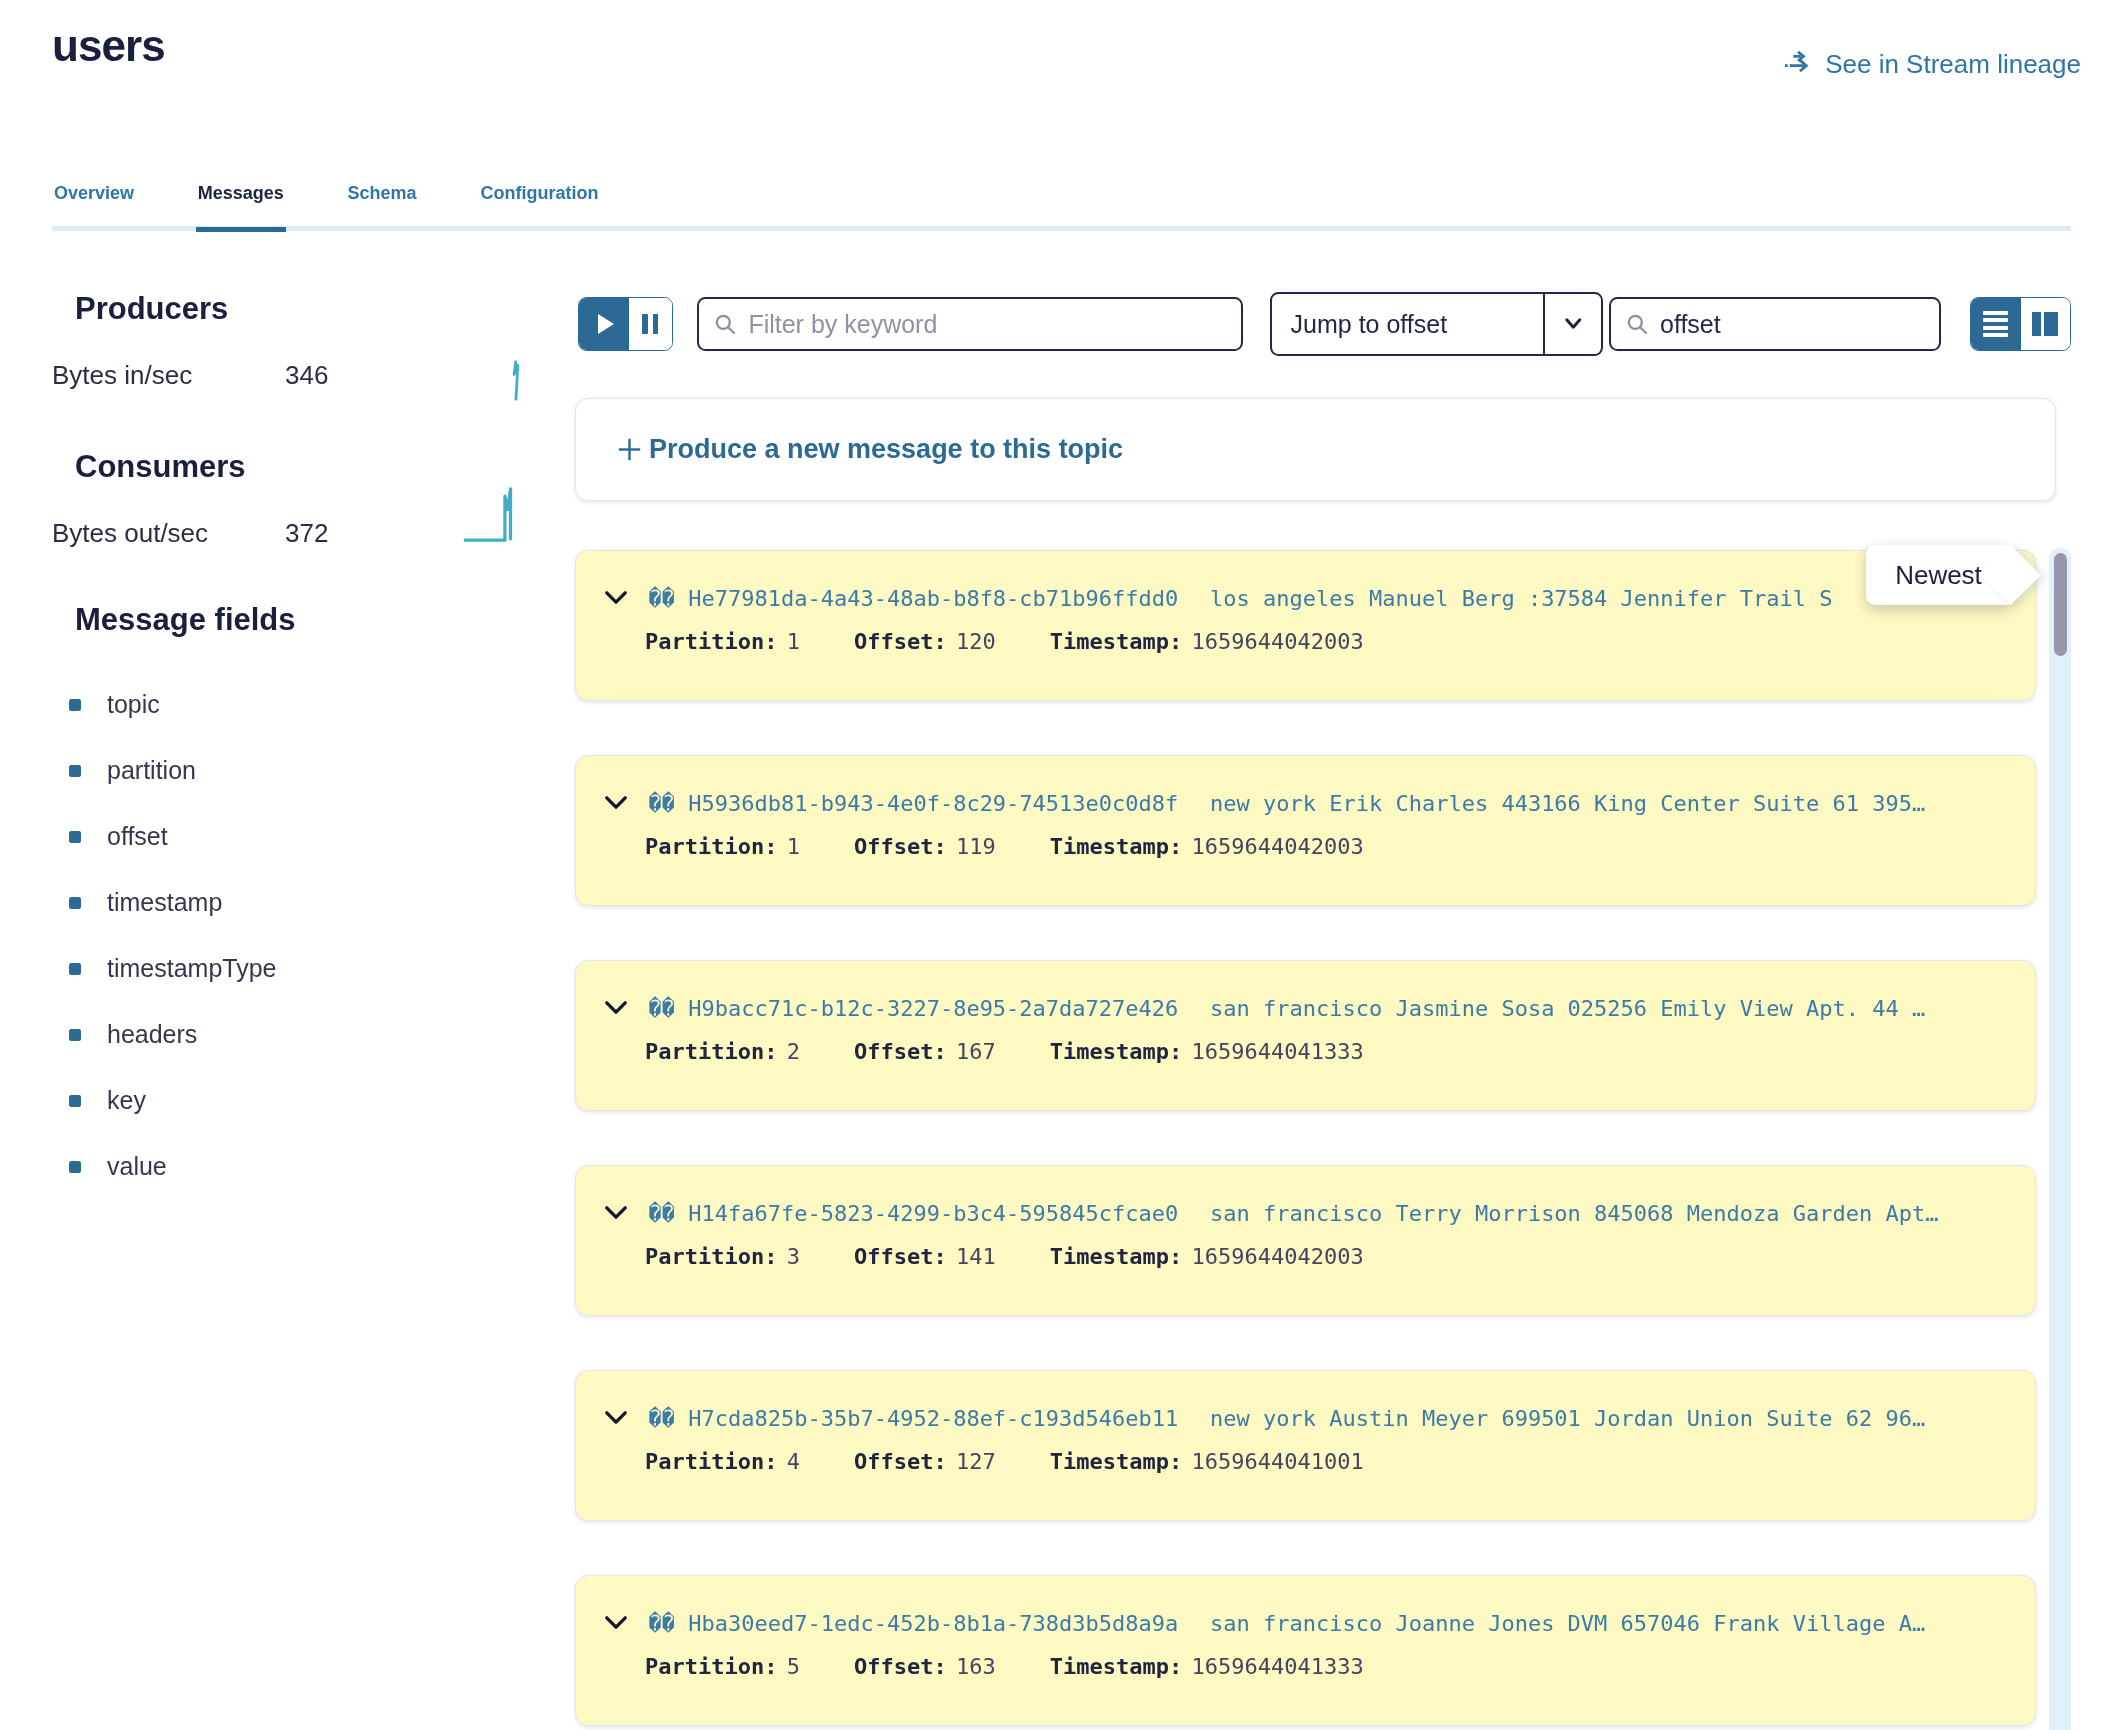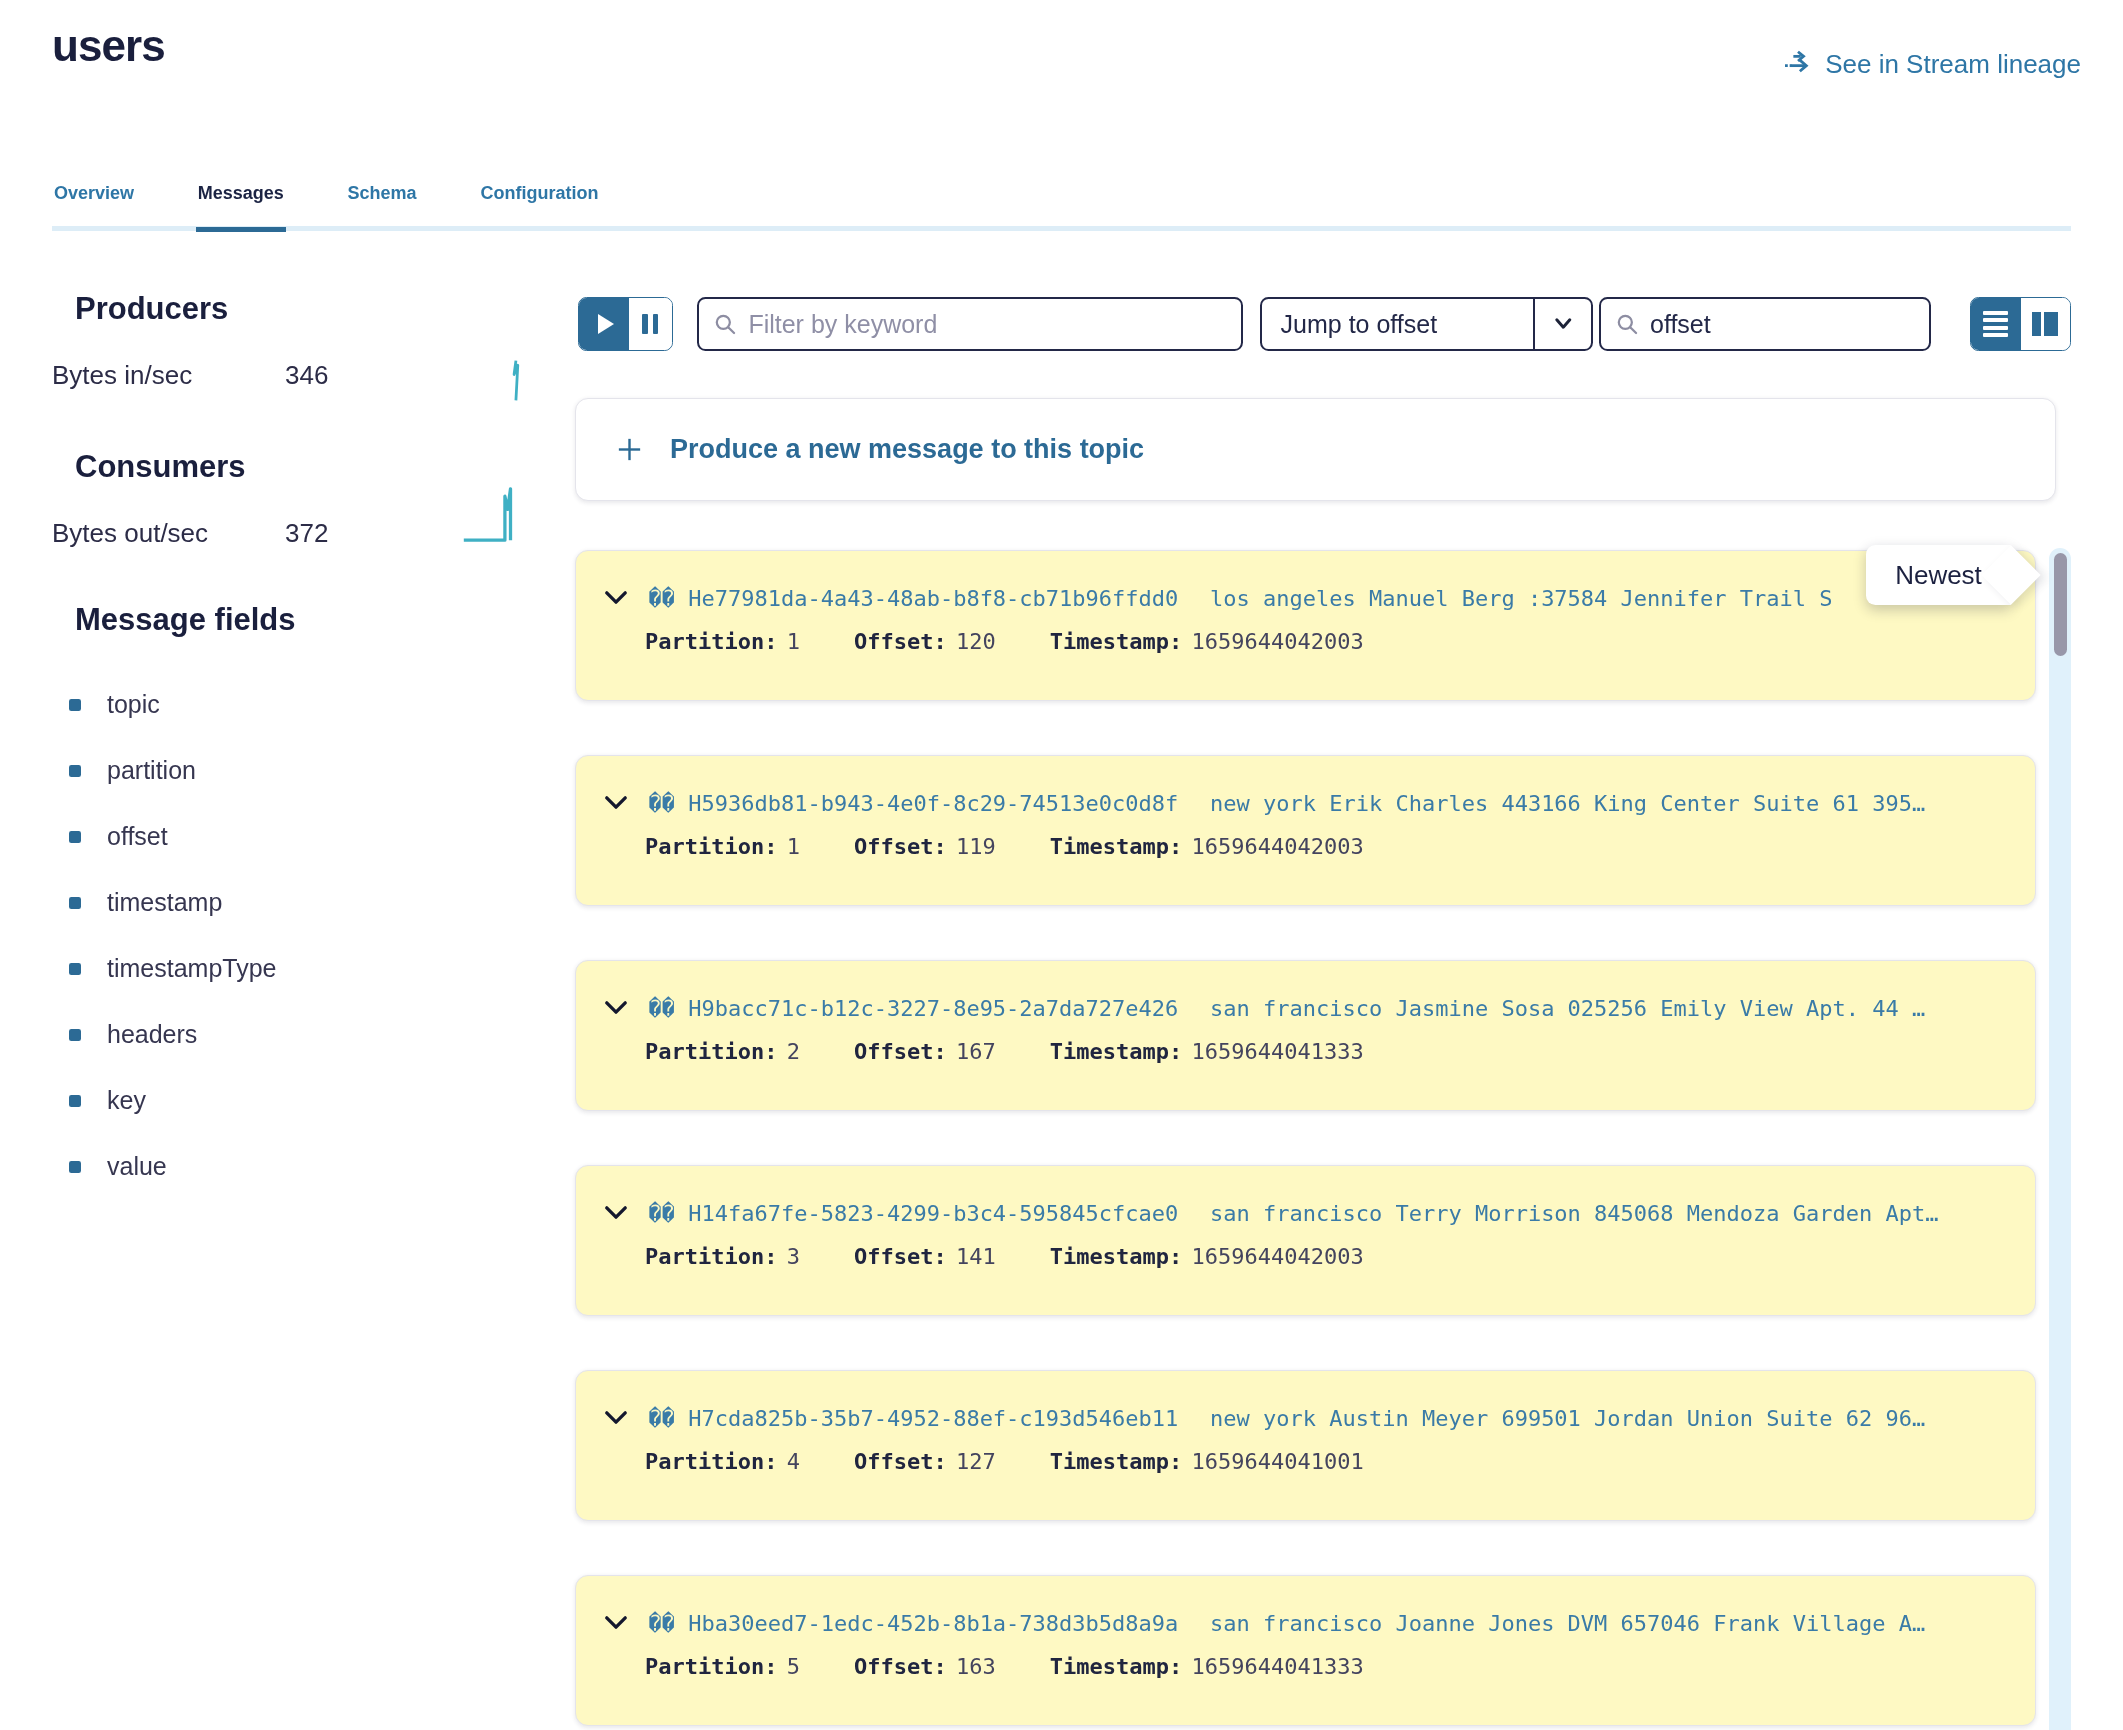--- a/index.html
+++ b/index.html
@@ -44,35 +44,35 @@
   .toolbar{position:absolute;left:578px;top:296px;width:1493px;height:56px;display:flex;align-items:center;}
   .playpause{width:95px;height:54px;border:1.9px solid var(--blue);border-radius:8.4px;overflow:hidden;display:flex;flex:none;cursor:pointer;}
   .seg-play{flex:1.15;background:var(--blue);display:flex;align-items:center;justify-content:center;}
   .tri{width:0;height:0;border-left:16px solid #fff;border-top:10.3px solid transparent;border-bottom:10.3px solid transparent;margin-left:3.7px;}
   .seg-pause{flex:1;background:#fff;display:flex;align-items:center;justify-content:center;gap:4.7px;}
   .pbar{width:5.6px;height:20.5px;background:var(--blue);border-radius:0.9px;}
   .inputbox{height:54px;border:2.3px solid var(--inkborder);border-radius:8.4px;display:flex;align-items:center;padding:0 15px;gap:12px;background:#fff;}
   .filter{margin-left:24px;width:546px;}
   .filter input,.offsetbox input{border:none;outline:none;flex:1;font-size:25px;font-family:"Liberation Sans",sans-serif;color:var(--inkborder);min-width:0;background:transparent;}
   .filter input::placeholder{color:var(--placeholder);}
-  .jump{margin-left:17px;width:333px;height:54px;border:2.3px solid var(--inkborder);border-radius:8.4px;display:flex;align-items:center;background:#fff;cursor:pointer;}
+  .jump{margin-left:27px;width:333px;height:64px;border:2.3px solid var(--inkborder);border-radius:8.4px;display:flex;align-items:center;background:#fff;cursor:pointer;}
   .jump .jlabel{flex:1;padding-left:18.6px;font-size:25px;color:var(--inkborder);}
   .jdiv{width:2.3px;align-self:stretch;background:var(--inkborder);}
   .jchev{width:56px;display:flex;align-items:center;justify-content:center;}
   .offsetbox{margin-left:5.6px;width:332px;}
   .spacer{flex:1;}
   .viewtoggle{width:101px;height:54px;border:1.9px solid var(--blue);border-radius:8.4px;overflow:hidden;display:flex;flex:none;cursor:pointer;}
   .seg-list{flex:1;background:var(--blue);display:flex;flex-direction:column;align-items:center;justify-content:center;gap:3.3px;}
   .lbarw{width:25px;height:4.2px;background:#fff;border-radius:0.9px;}
   .seg-cols{flex:1;background:#fff;display:flex;align-items:center;justify-content:center;gap:3.7px;}
   .crect1{width:8.4px;height:24px;background:var(--blue);}
   .crect2{width:14px;height:24px;background:var(--blue);}
 
   
-  .produce{position:absolute;left:575px;top:398px;width:1481px;height:103px;border:0.9px solid var(--cardborder);border-radius:13px;box-shadow:0 1.9px 4.7px rgba(25,30,60,.10);display:flex;align-items:center;padding-left:41px;gap:28px;color:var(--blue);font-size:27px;font-weight:700;background:#fff;cursor:pointer;}
+  .produce{position:absolute;left:575px;top:398px;width:1481px;height:103px;border:0.9px solid var(--cardborder);border-radius:13px;box-shadow:0 1.9px 4.7px rgba(25,30,60,.10);display:flex;align-items:center;padding-left:41px;gap:7px;color:var(--blue);font-size:27px;font-weight:700;background:#fff;cursor:pointer;}
 
   
   .msglist{position:absolute;left:575px;top:550px;width:1461px;display:flex;flex-direction:column;gap:54px;}
   .card{position:relative;height:151px;border:0.9px solid var(--cardborder);border-radius:13px;box-shadow:0 1.9px 4.7px rgba(25,30,60,.10);background:#fef9c3;}
   .keyline{position:absolute;left:28px;right:18.6px;top:35px;display:flex;align-items:center;gap:20.5px;white-space:nowrap;overflow:hidden;}
   .keyline .chev{flex:none;cursor:pointer;}
   .ktext{font-family:"DejaVu Sans Mono",monospace;font-size:22px;color:var(--mono-blue);}
   .ptext{font-family:"DejaVu Sans Mono",monospace;font-size:22px;color:var(--mono-blue);margin-left:11.2px;}
   .metaline{position:absolute;left:69px;top:78px;display:flex;font-family:"DejaVu Sans Mono",monospace;font-size:22px;white-space:nowrap;}
   .metaline .ml{font-weight:bold;color:var(--meta-ink);margin-right:9.3px;}

